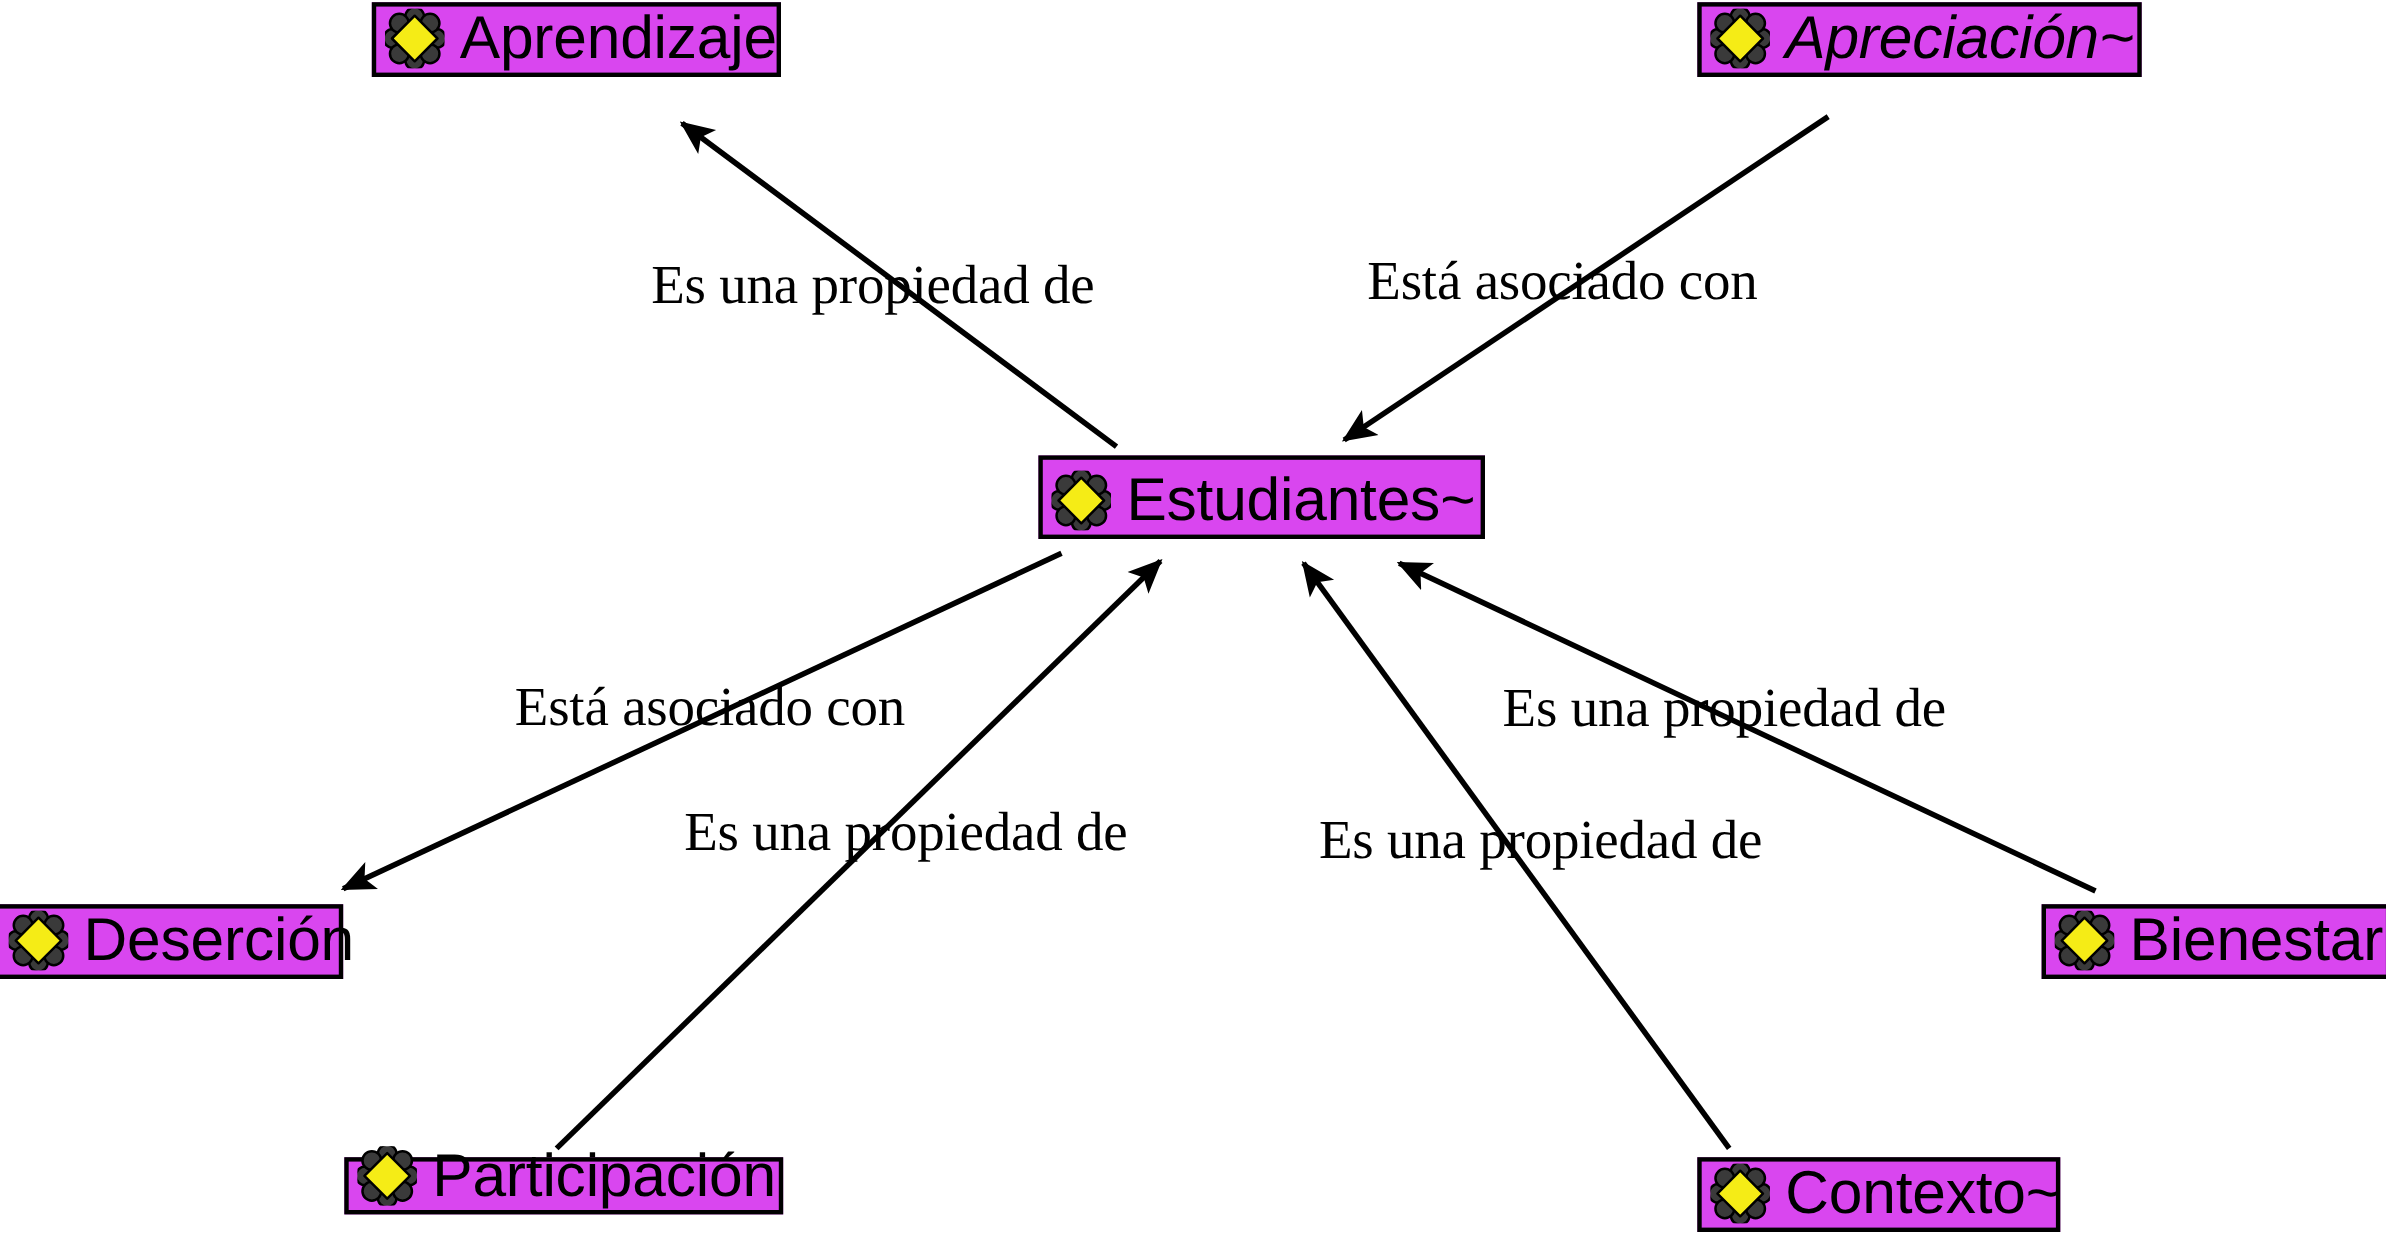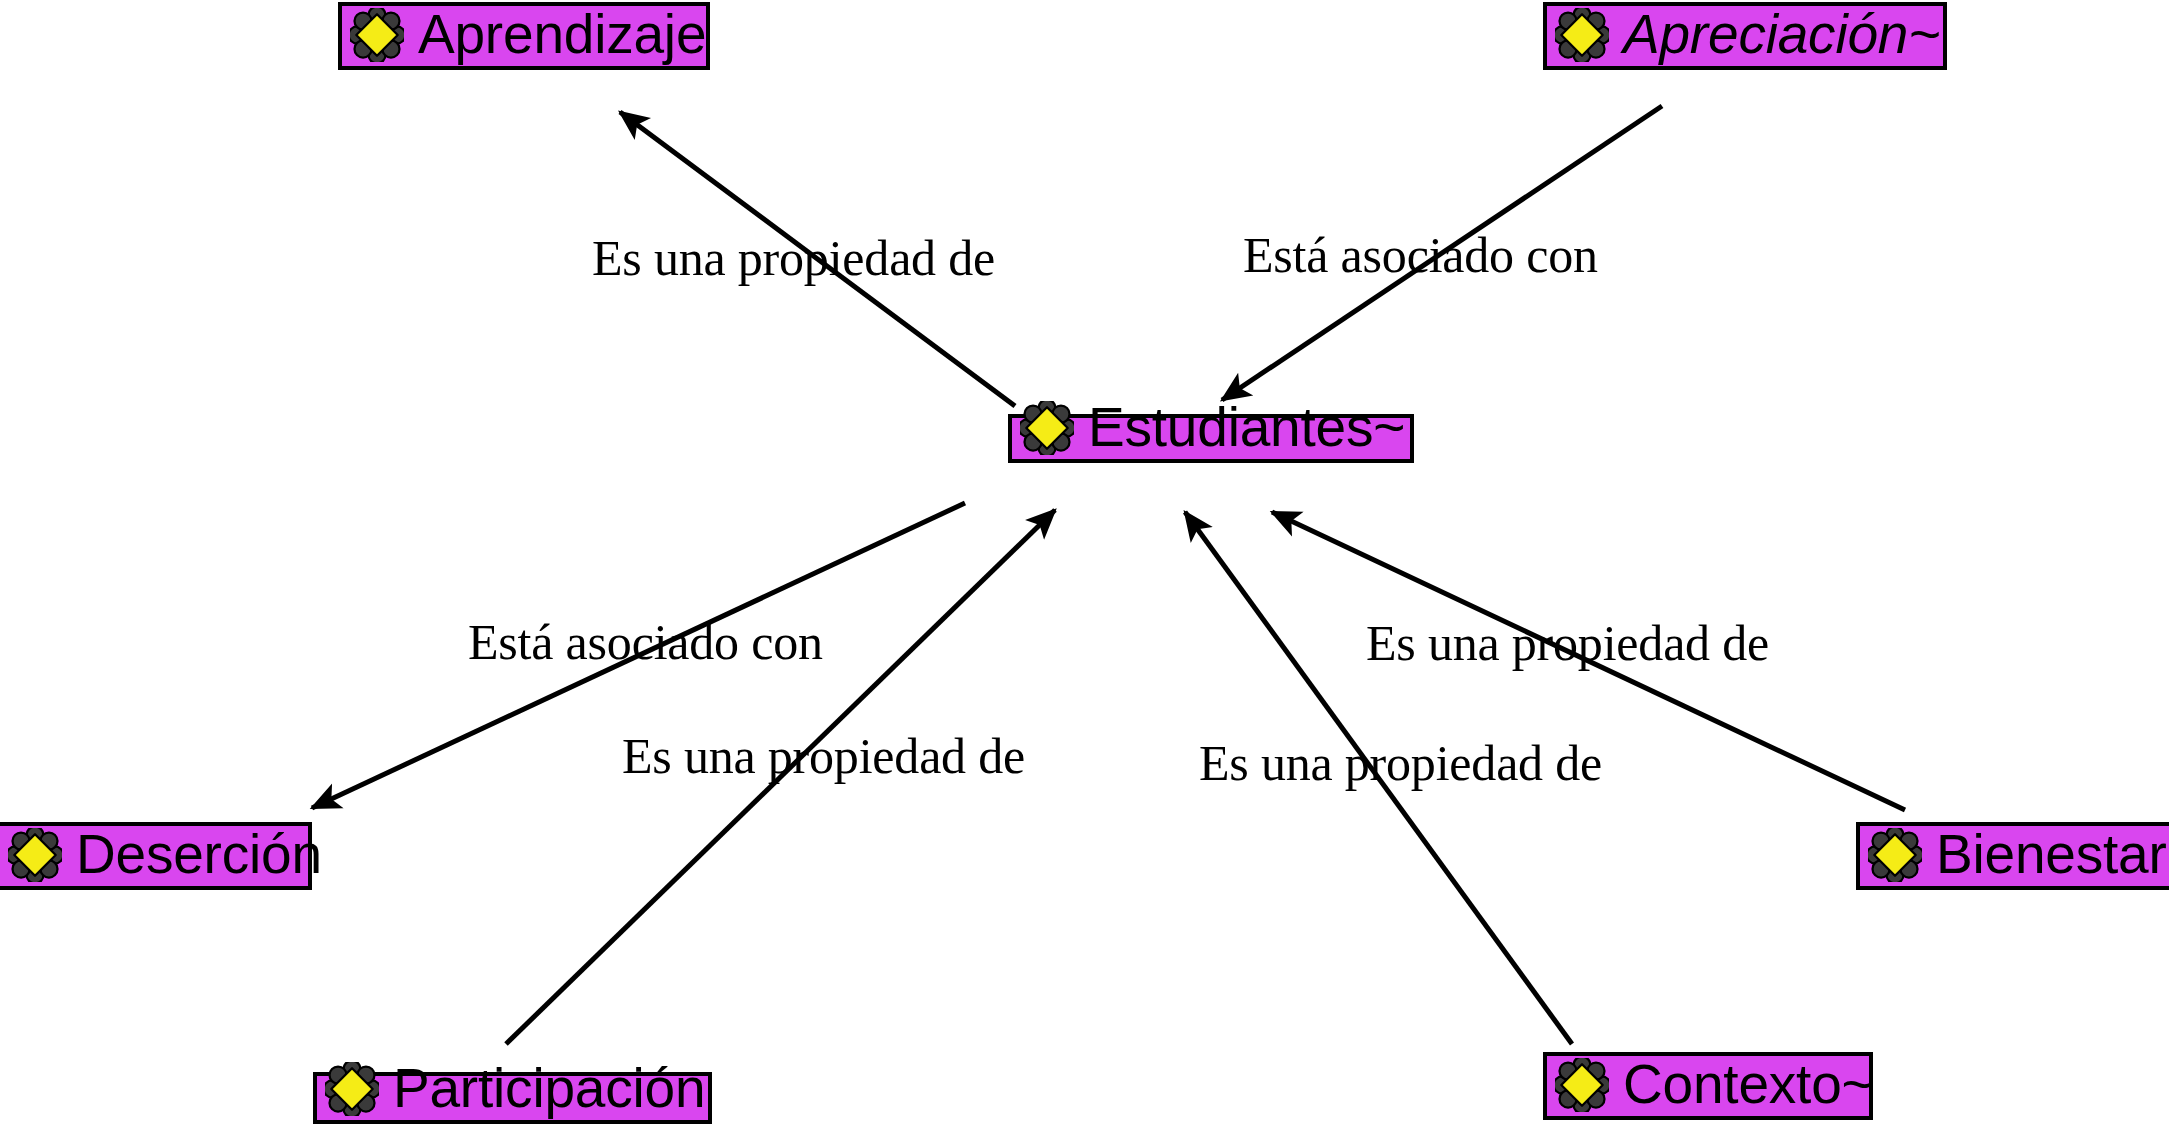--- a/index.html
+++ b/index.html
@@ -103,21 +103,21 @@
             <circle cx="8" cy="30" r="9.5" fill="#3a3a3a" stroke="#000000" stroke-width="2.5"></circle>
             <circle cx="14.5" cy="14.5" r="9.5" fill="#3a3a3a" stroke="#000000" stroke-width="2.5"></circle>
             <circle cx="45.5" cy="14.5" r="9.5" fill="#3a3a3a" stroke="#000000" stroke-width="2.5"></circle>
             <circle cx="45.5" cy="45.5" r="9.5" fill="#3a3a3a" stroke="#000000" stroke-width="2.5"></circle>
             <circle cx="14.5" cy="45.5" r="9.5" fill="#3a3a3a" stroke="#000000" stroke-width="2.5"></circle>
           </g>
           <path d="M30 7 L53 30 L30 53 L7 30 Z" fill="#f5ec16" stroke="#000000" stroke-width="2.5" stroke-linejoin="round"></path>
         </svg>
         <span class="node-label">Apreciación~</span>
       </div>
-      <div class="node" style="left: 1008px; top: 414px; width: 406px; height: 49px;">
+      <div class="node" style="left: 944px; top: 414px; width: 406px; height: 76px;">
         <svg viewBox="0 0 60 60" class="node-icon">
           <g>
             <circle cx="30" cy="8" r="9.5" fill="#3a3a3a" stroke="#000000" stroke-width="2.5"></circle>
             <circle cx="52" cy="30" r="9.5" fill="#3a3a3a" stroke="#000000" stroke-width="2.5"></circle>
             <circle cx="30" cy="52" r="9.5" fill="#3a3a3a" stroke="#000000" stroke-width="2.5"></circle>
             <circle cx="8" cy="30" r="9.5" fill="#3a3a3a" stroke="#000000" stroke-width="2.5"></circle>
             <circle cx="14.5" cy="14.5" r="9.5" fill="#3a3a3a" stroke="#000000" stroke-width="2.5"></circle>
             <circle cx="45.5" cy="14.5" r="9.5" fill="#3a3a3a" stroke="#000000" stroke-width="2.5"></circle>
             <circle cx="45.5" cy="45.5" r="9.5" fill="#3a3a3a" stroke="#000000" stroke-width="2.5"></circle>
             <circle cx="14.5" cy="45.5" r="9.5" fill="#3a3a3a" stroke="#000000" stroke-width="2.5"></circle>
@@ -151,21 +151,21 @@
             <circle cx="8" cy="30" r="9.5" fill="#3a3a3a" stroke="#000000" stroke-width="2.5"></circle>
             <circle cx="14.5" cy="14.5" r="9.5" fill="#3a3a3a" stroke="#000000" stroke-width="2.5"></circle>
             <circle cx="45.5" cy="14.5" r="9.5" fill="#3a3a3a" stroke="#000000" stroke-width="2.5"></circle>
             <circle cx="45.5" cy="45.5" r="9.5" fill="#3a3a3a" stroke="#000000" stroke-width="2.5"></circle>
             <circle cx="14.5" cy="45.5" r="9.5" fill="#3a3a3a" stroke="#000000" stroke-width="2.5"></circle>
           </g>
           <path d="M30 7 L53 30 L30 53 L7 30 Z" fill="#f5ec16" stroke="#000000" stroke-width="2.5" stroke-linejoin="round"></path>
         </svg>
         <span class="node-label">Bienestar</span>
       </div>
-      <div class="node" style="left: 313px; top: 1052px; width: 399px; height: 52px; margin-top: 20px;">
+      <div class="node" style="left: 313px; top: 1052px; width: 399px; height: 52px;">
         <svg viewBox="0 0 60 60" class="node-icon">
           <g>
             <circle cx="30" cy="8" r="9.5" fill="#3a3a3a" stroke="#000000" stroke-width="2.5"></circle>
             <circle cx="52" cy="30" r="9.5" fill="#3a3a3a" stroke="#000000" stroke-width="2.5"></circle>
             <circle cx="30" cy="52" r="9.5" fill="#3a3a3a" stroke="#000000" stroke-width="2.5"></circle>
             <circle cx="8" cy="30" r="9.5" fill="#3a3a3a" stroke="#000000" stroke-width="2.5"></circle>
             <circle cx="14.5" cy="14.5" r="9.5" fill="#3a3a3a" stroke="#000000" stroke-width="2.5"></circle>
             <circle cx="45.5" cy="14.5" r="9.5" fill="#3a3a3a" stroke="#000000" stroke-width="2.5"></circle>
             <circle cx="45.5" cy="45.5" r="9.5" fill="#3a3a3a" stroke="#000000" stroke-width="2.5"></circle>
             <circle cx="14.5" cy="45.5" r="9.5" fill="#3a3a3a" stroke="#000000" stroke-width="2.5"></circle>

